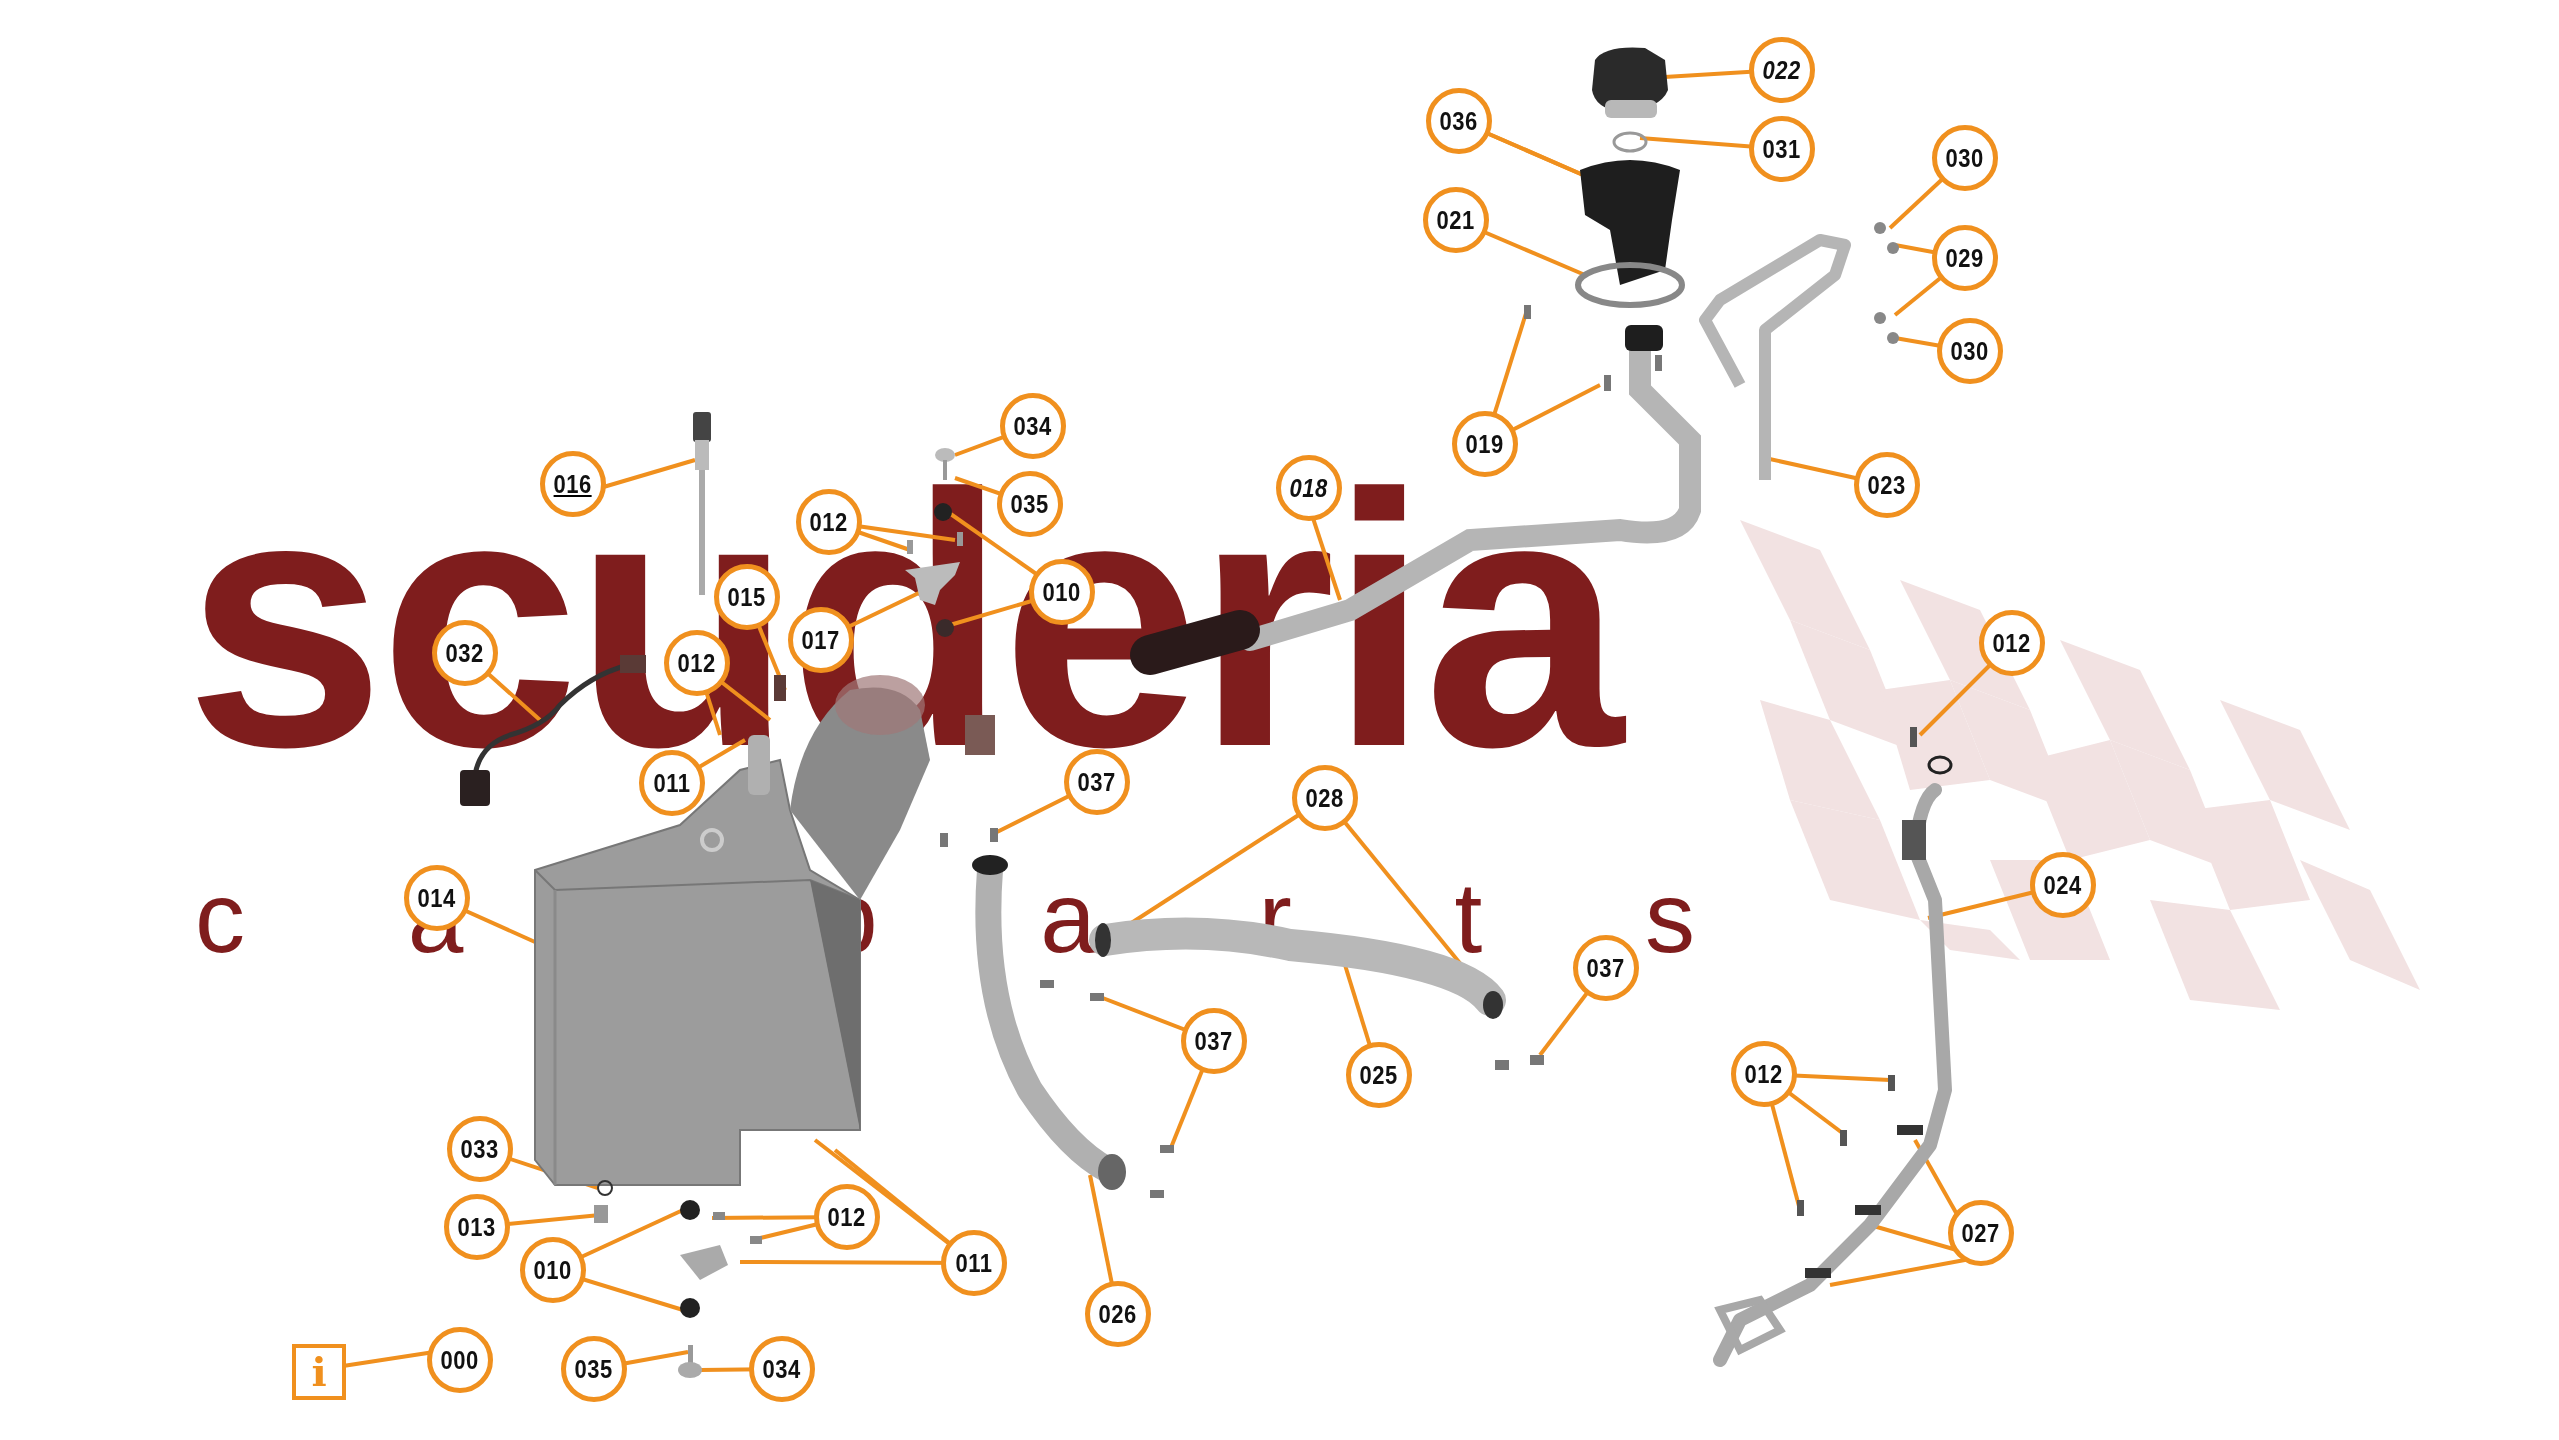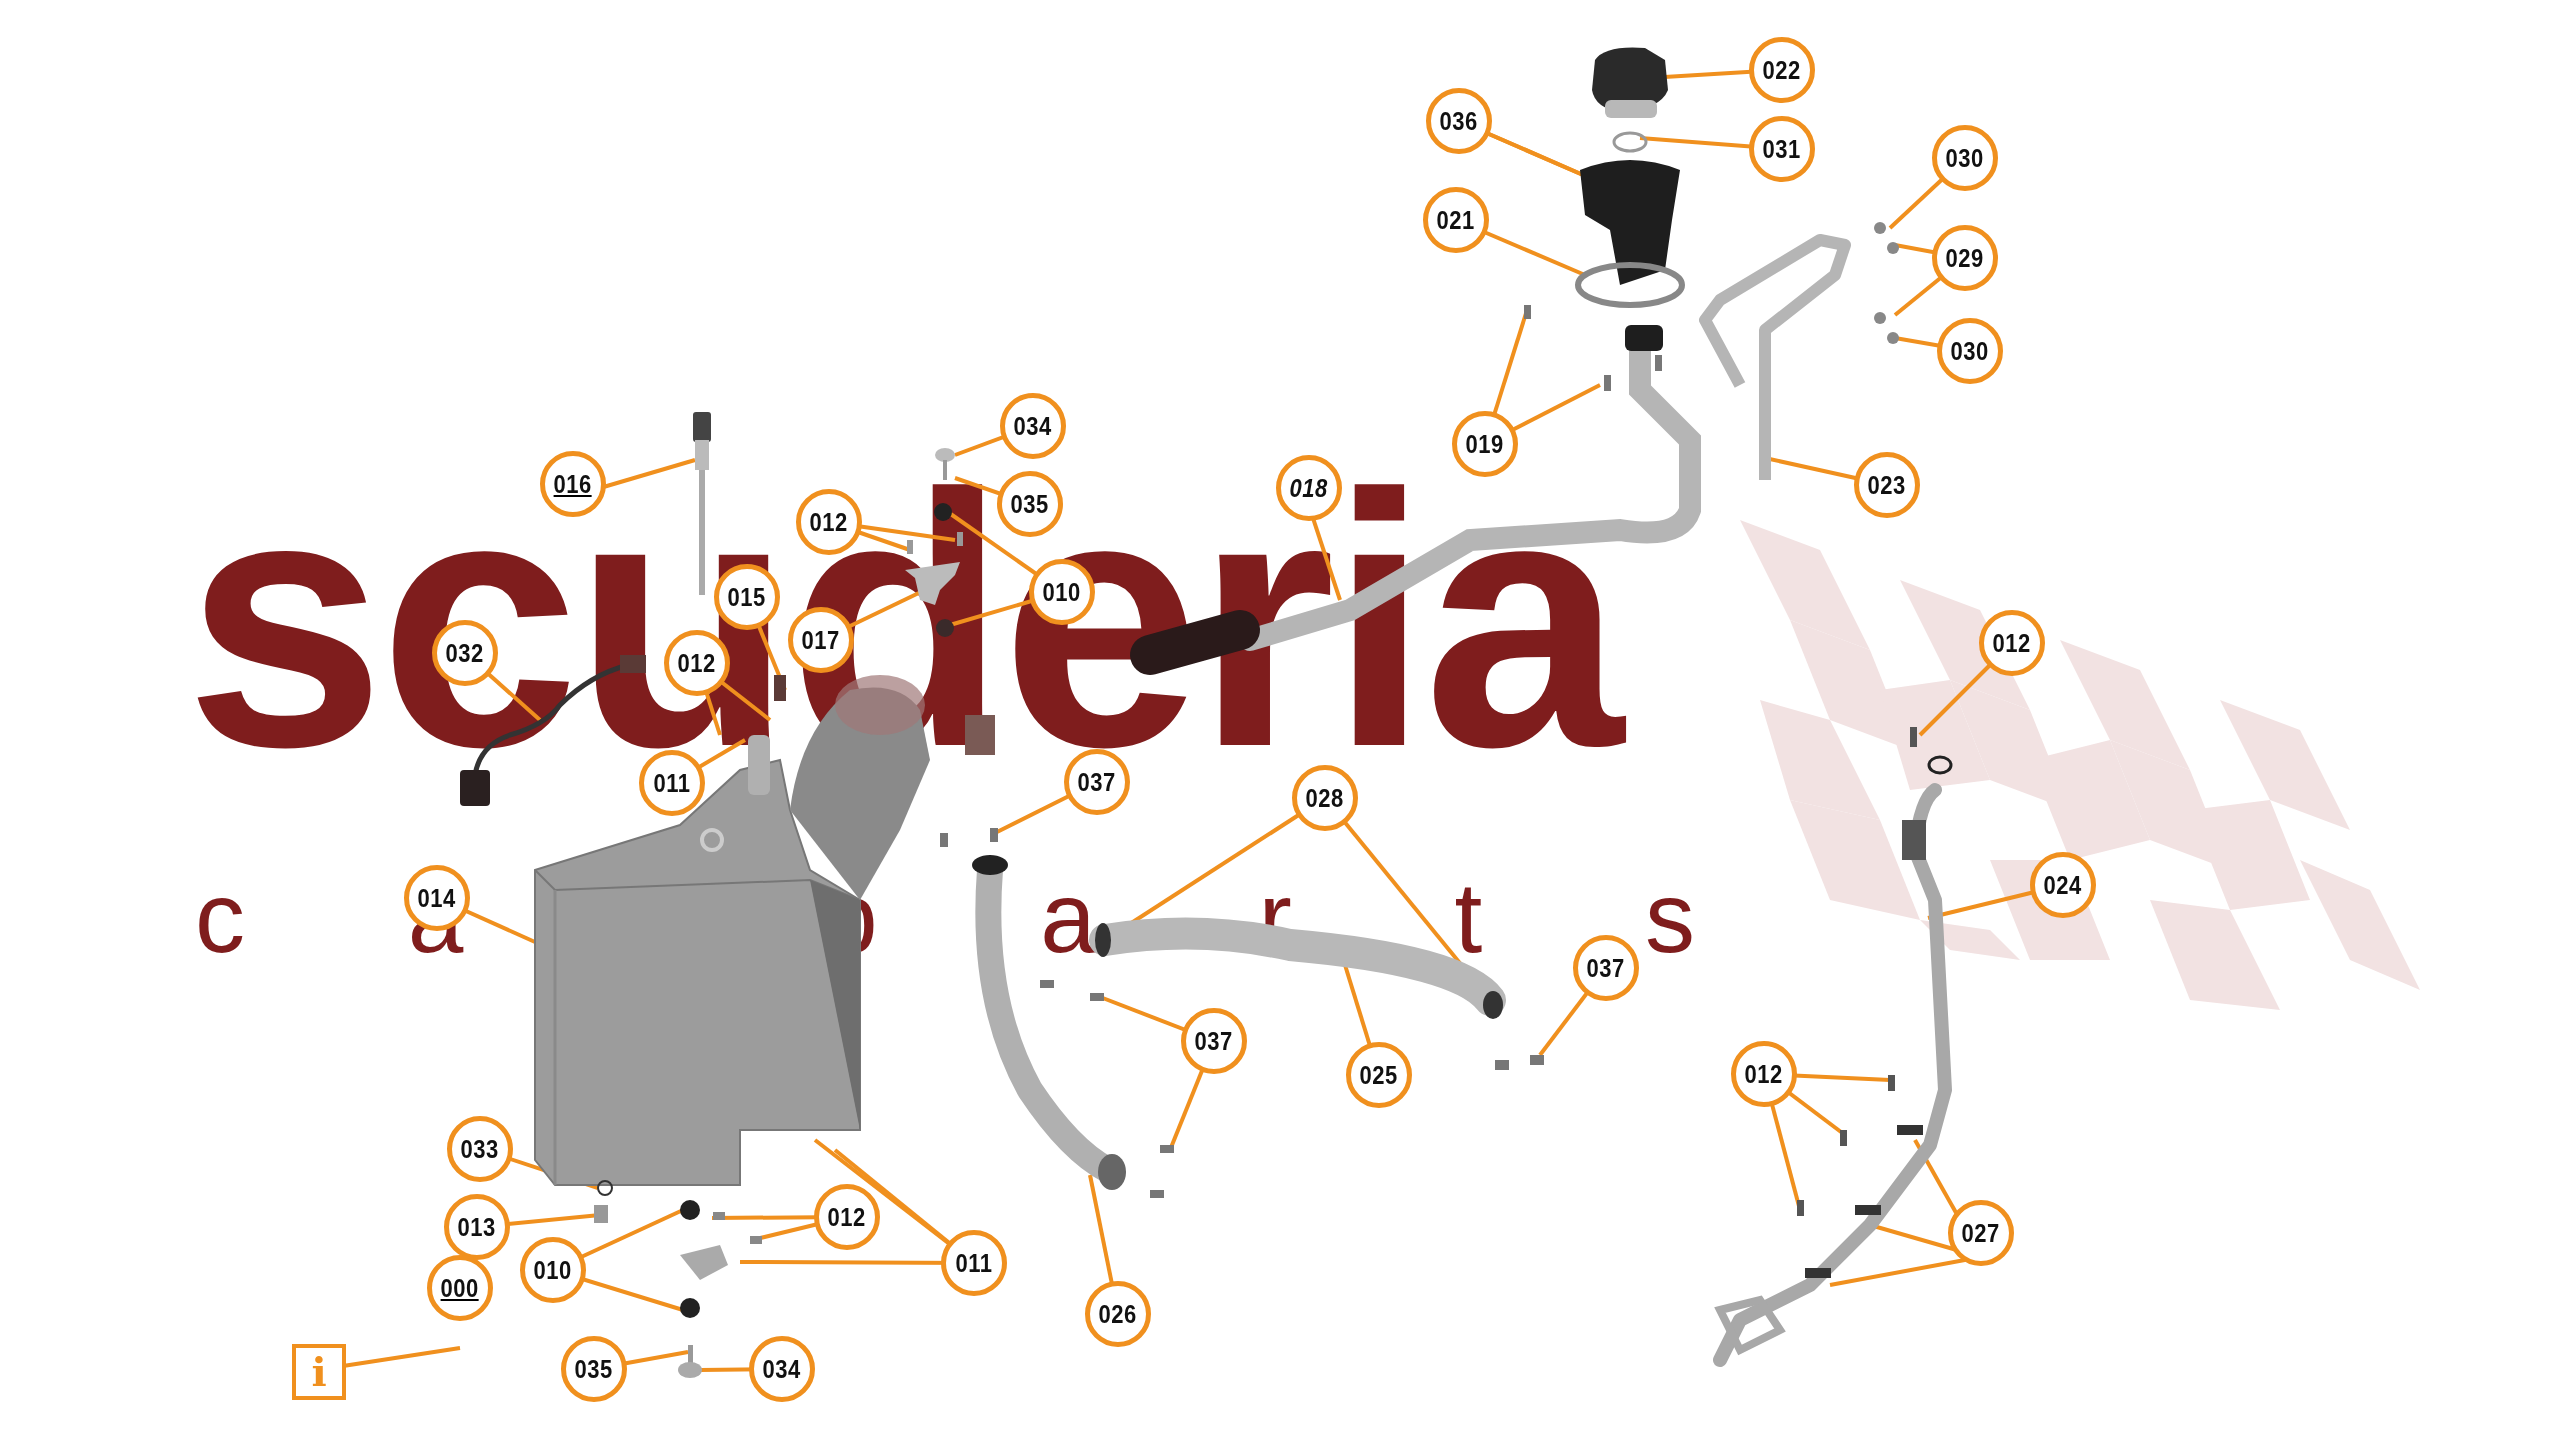--- a/index.html
+++ b/index.html
@@ -221,21 +221,21 @@
       <rect x="750" y="1236" width="12" height="8" fill="#888"></rect>
     <rect x="688" y="1345" width="5" height="25" fill="#999"></rect>
     <ellipse cx="690" cy="1370" rx="12" ry="8" fill="#aaa"></ellipse>
   </svg>
 
   <div class="info-box">
     <span>i</span>
   </div>
 
   <div id="callouts">
-      <div class="callout" style="left: 1782px; top: 70px;">
+      <div class="callout" style="left: 1782px; top: 70px; font-style: italic;">
         <span>022</span>
       </div>
       <div class="callout" style="left: 1459px; top: 121px;">
         <span>036</span>
       </div>
       <div class="callout" style="left: 1782px; top: 149px;">
         <span>031</span>
       </div>
       <div class="callout" style="left: 1965px; top: 158px;">
         <span>030</span>
@@ -329,21 +329,21 @@
       </div>
       <div class="callout" style="left: 974px; top: 1263px;">
         <span>011</span>
       </div>
       <div class="callout" style="left: 1981px; top: 1233px;">
         <span>027</span>
       </div>
       <div class="callout" style="left: 1118px; top: 1314px;">
         <span>026</span>
       </div>
-      <div class="callout" style="left: 460px; top: 1288px; text-decoration: underline;">
+      <div class="callout" style="left: 460px; top: 1360px;">
         <span>000</span>
       </div>
       <div class="callout" style="left: 594px; top: 1369px;">
         <span>035</span>
       </div>
       <div class="callout" style="left: 782px; top: 1369px;">
         <span>034</span>
       </div>
     </div>
 </div>

